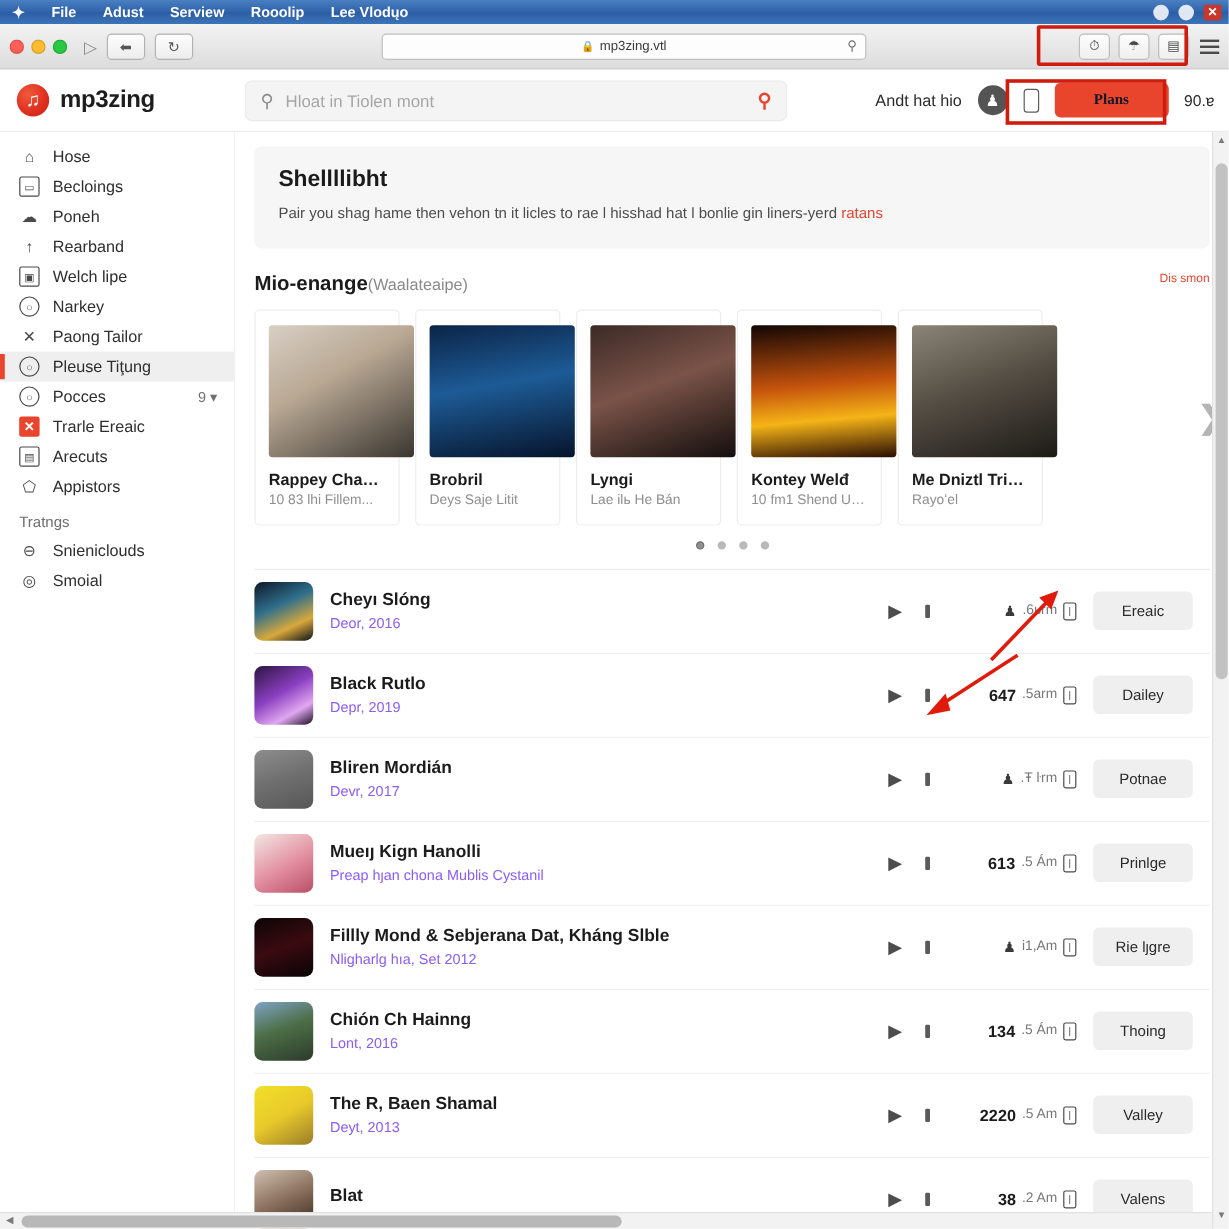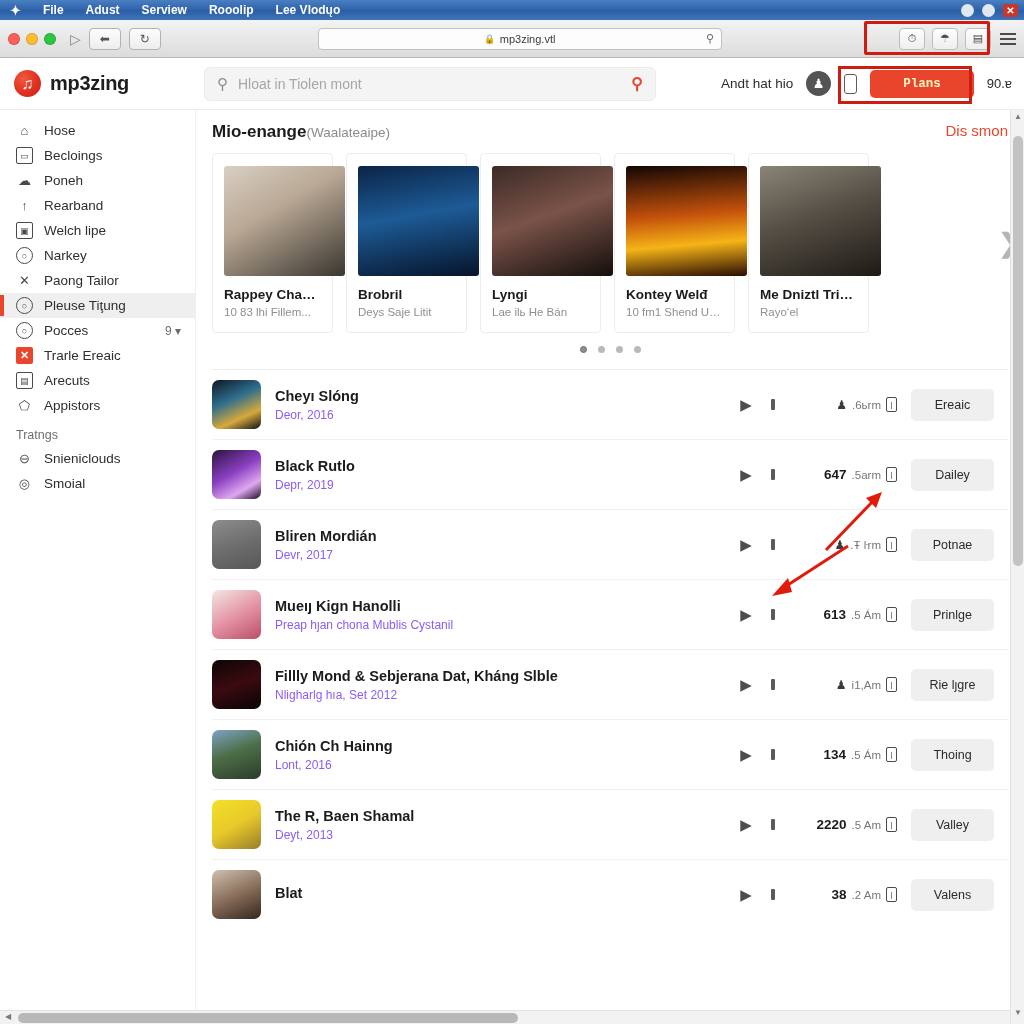--- a/index.html
+++ b/index.html
@@ -99,22 +99,22 @@
   }
   .acct-text { font-size: 13.5px; color: #2b2b2b; }
   .avatar {
     width: 25px; height: 25px; border-radius: 50%; background: #545454;
     display: flex; align-items: center; justify-content: center; color: #fff; font-size: 13px;
   }
   .device-icon {
     width: 13px; height: 20px; border: 1.6px solid #5d5d5d; border-radius: 3px;
   }
   .plans-btn {
-    background: #e8452c; color: #fef9c3; font-size: 12.5px; font-weight: bold;
-    padding: 7px 33px; border-radius: 5px; border: 0; font-family: Liberation Mono, monospace;
+    background: #e8452c; color: #0f172a; font-size: 12.5px; font-weight: bold;
+    padding: 7px 33px; border-radius: 5px; border: 0; font-family: Liberation Serif, serif;
   }
   .locale { font-size: 13px; color: #2b2b2b; }
   .hl-box2 {
     position: absolute; right: 52px; top: 8px; width: 134px; height: 38px;
     border: 3px solid #d01c0f; pointer-events: none;
   }
 
   
   .layout { display: flex; height: 923px; }
 
@@ -150,21 +150,21 @@
   .notice {
     background: #f6f6f6; border-radius: 6px; padding: 17px 20px 19px; margin-bottom: 20px;
   }
   .notice h2 { font-size: 19px; color: #1b1b1b; margin-bottom: 9px; }
   .notice p { font-size: 12.5px; color: #4d4d4d; line-height: 1.4; }
   .notice p .lnk { color: #e8452c; }
 
   .sec-head { display: flex; align-items: baseline; margin-bottom: 11px; position: relative; }
   .sec-title { font-size: 17px; font-weight: bold; color: #1b1b1b; }
   .sec-sub { font-size: 13.5px; color: #8a8a8a; }
-  .sec-link { position: absolute; right: 0; font-size: 15px; color: #e8452c; }
+  .sec-link { position: absolute; right: 0; font-size: 10px; color: #e8452c; }
 
   .carousel { display: flex; gap: 13px; position: relative; }
   .card {
     width: 121px; background: #fff; border: 1px solid #ededed; border-radius: 4px;
     padding: 12px 11px 14px; flex-shrink: 0;
   }
   .card-art {
     width: 121px; height: 110px; border-radius: 3px; margin-bottom: 11px;
     position: relative; overflow: hidden;
   }
@@ -360,20 +360,24 @@
         <div class="nav-item">
           <span class="nav-ico">◎</span>
           <span>Smoial</span>
         </div>
       </div>
   </div>
 
   <div class="main">
     <div class="main-inner">
 
+      <div class="notice">
+        <h2>Shellllibht</h2>
+        <p><span>Pair you shag hame then vehon tn it licles to rae l hisshad hat l bonlie gin liners-yerd </span><span class="lnk">ratans</span></p>
+      </div>
 
       <div class="sec-head">
         <span class="sec-title">Mio-enange</span>
         <span class="sec-sub">(Waalateaipe)</span>
         <span class="sec-link">Dis smon</span>
       </div>
       <div class="carousel">
         <div id="cards" style="display:flex;gap:13px;">
             <div class="card">
               <div class="card-art" style="background:linear-gradient(150deg,#d8cfc4 0%,#b9a894 40%,#3a3630 100%)"></div>

